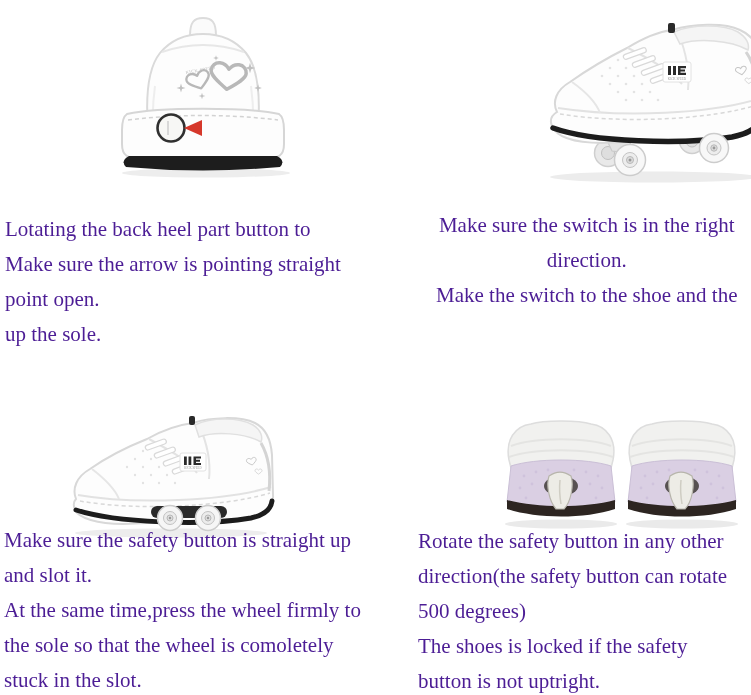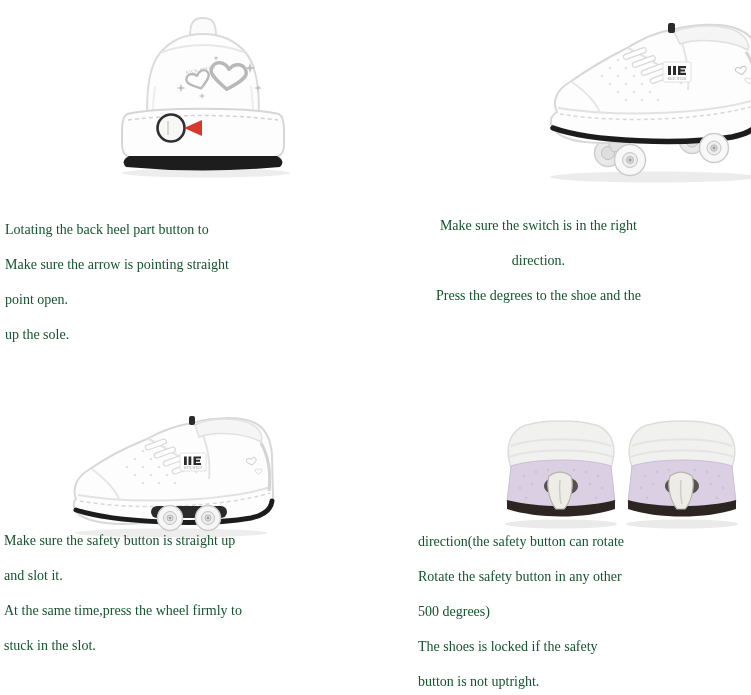--- a/index.html
+++ b/index.html
@@ -1,20 +1,20 @@
 <!DOCTYPE html>
 <html><head>
 <meta charset="utf-8">
 <style>
   html,body{margin:0;padding:0;background:#ffffff;}
   .canvas{position:relative;width:751px;height:695px;background:#ffffff;overflow:hidden;
           font-family:"Liberation Serif","DejaVu Serif",serif;}
   .fig{position:absolute;}
   .fig svg{display:block;width:100%;height:100%;}
-  .tb{position:absolute;white-space:nowrap;font-size:14px;line-height:35px;color:#14532d;}
+  .tb{position:absolute;white-space:nowrap;font-size:21px;line-height:35px;color:#4c1d95;}
   .tb div{height:35px;}
   #fig1{left:58px;top:0;width:210px;height:165px;}
   #fig2{left:492px;top:0;width:250px;height:170px;}
   #fig3{left:25px;top:395px;width:215px;height:128px;}
   #fig4{left:450px;top:400px;width:280px;height:115px;}
   #tb1{left:5px;top:212px;}
   #tb2{left:436px;top:208px;text-align:center;}
   #tb3{left:4px;top:523px;}
   #tb4{left:418px;top:524px;}
 </style>
@@ -275,29 +275,30 @@
 
   <div class="tb" id="tb1">
       <div>Lotating the back heel part button to</div>
       <div>Make sure the arrow is pointing straight</div>
       <div>point open.</div>
       <div>up the sole.</div>
     </div>
   <div class="tb" id="tb2">
       <div>Make sure the switch is in the right</div>
       <div>direction.</div>
-      <div>Press the degrees to the shoe and the</div>
+      <div>Make the switch to the shoe and the</div>
     </div>
   <div class="tb" id="tb3">
       <div>Make sure the safety button is straight up</div>
       <div>and slot it.</div>
       <div>At the same time,press the wheel firmly to</div>
+      <div>the sole so that the wheel is comoletely</div>
       <div>stuck in the slot.</div>
     </div>
   <div class="tb" id="tb4">
+      <div>Rotate the safety button in any other</div>
       <div>direction(the safety button can rotate</div>
-      <div>Rotate the safety button in any other</div>
       <div>500 degrees)</div>
       <div>The shoes is locked if the safety</div>
       <div>button is not uptright.</div>
     </div>
 
 </div>
 
 </body></html>

